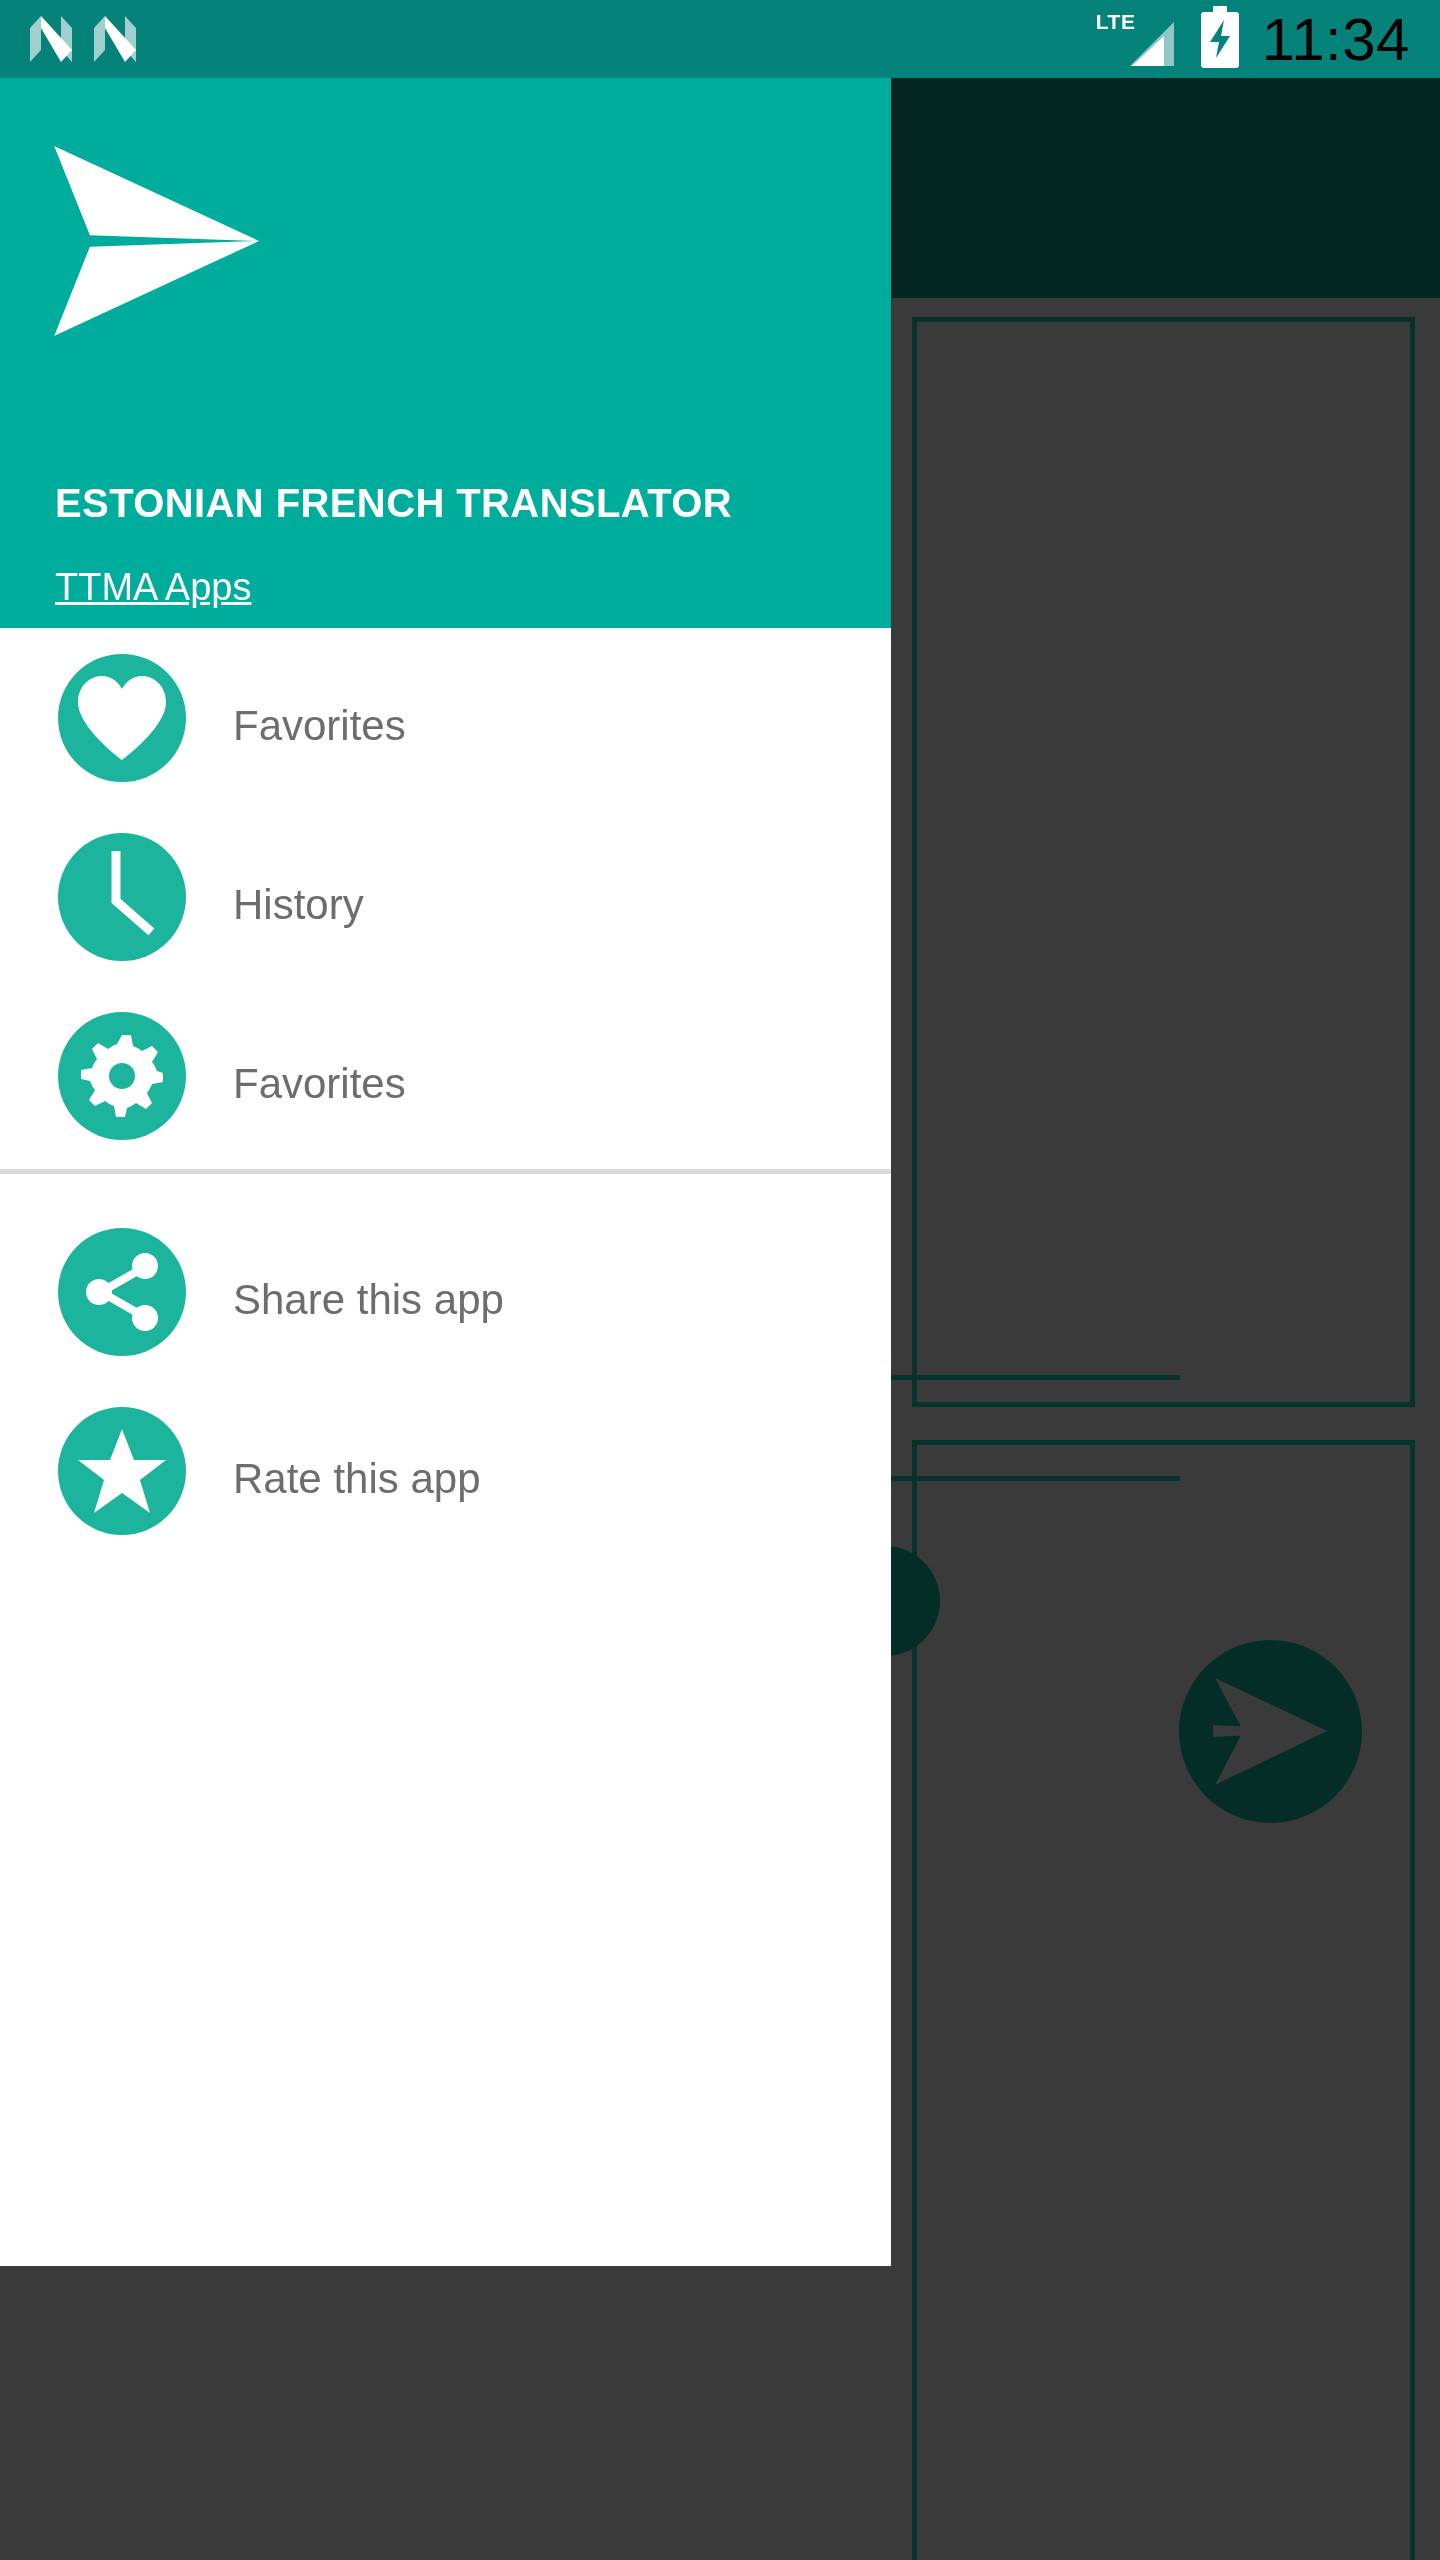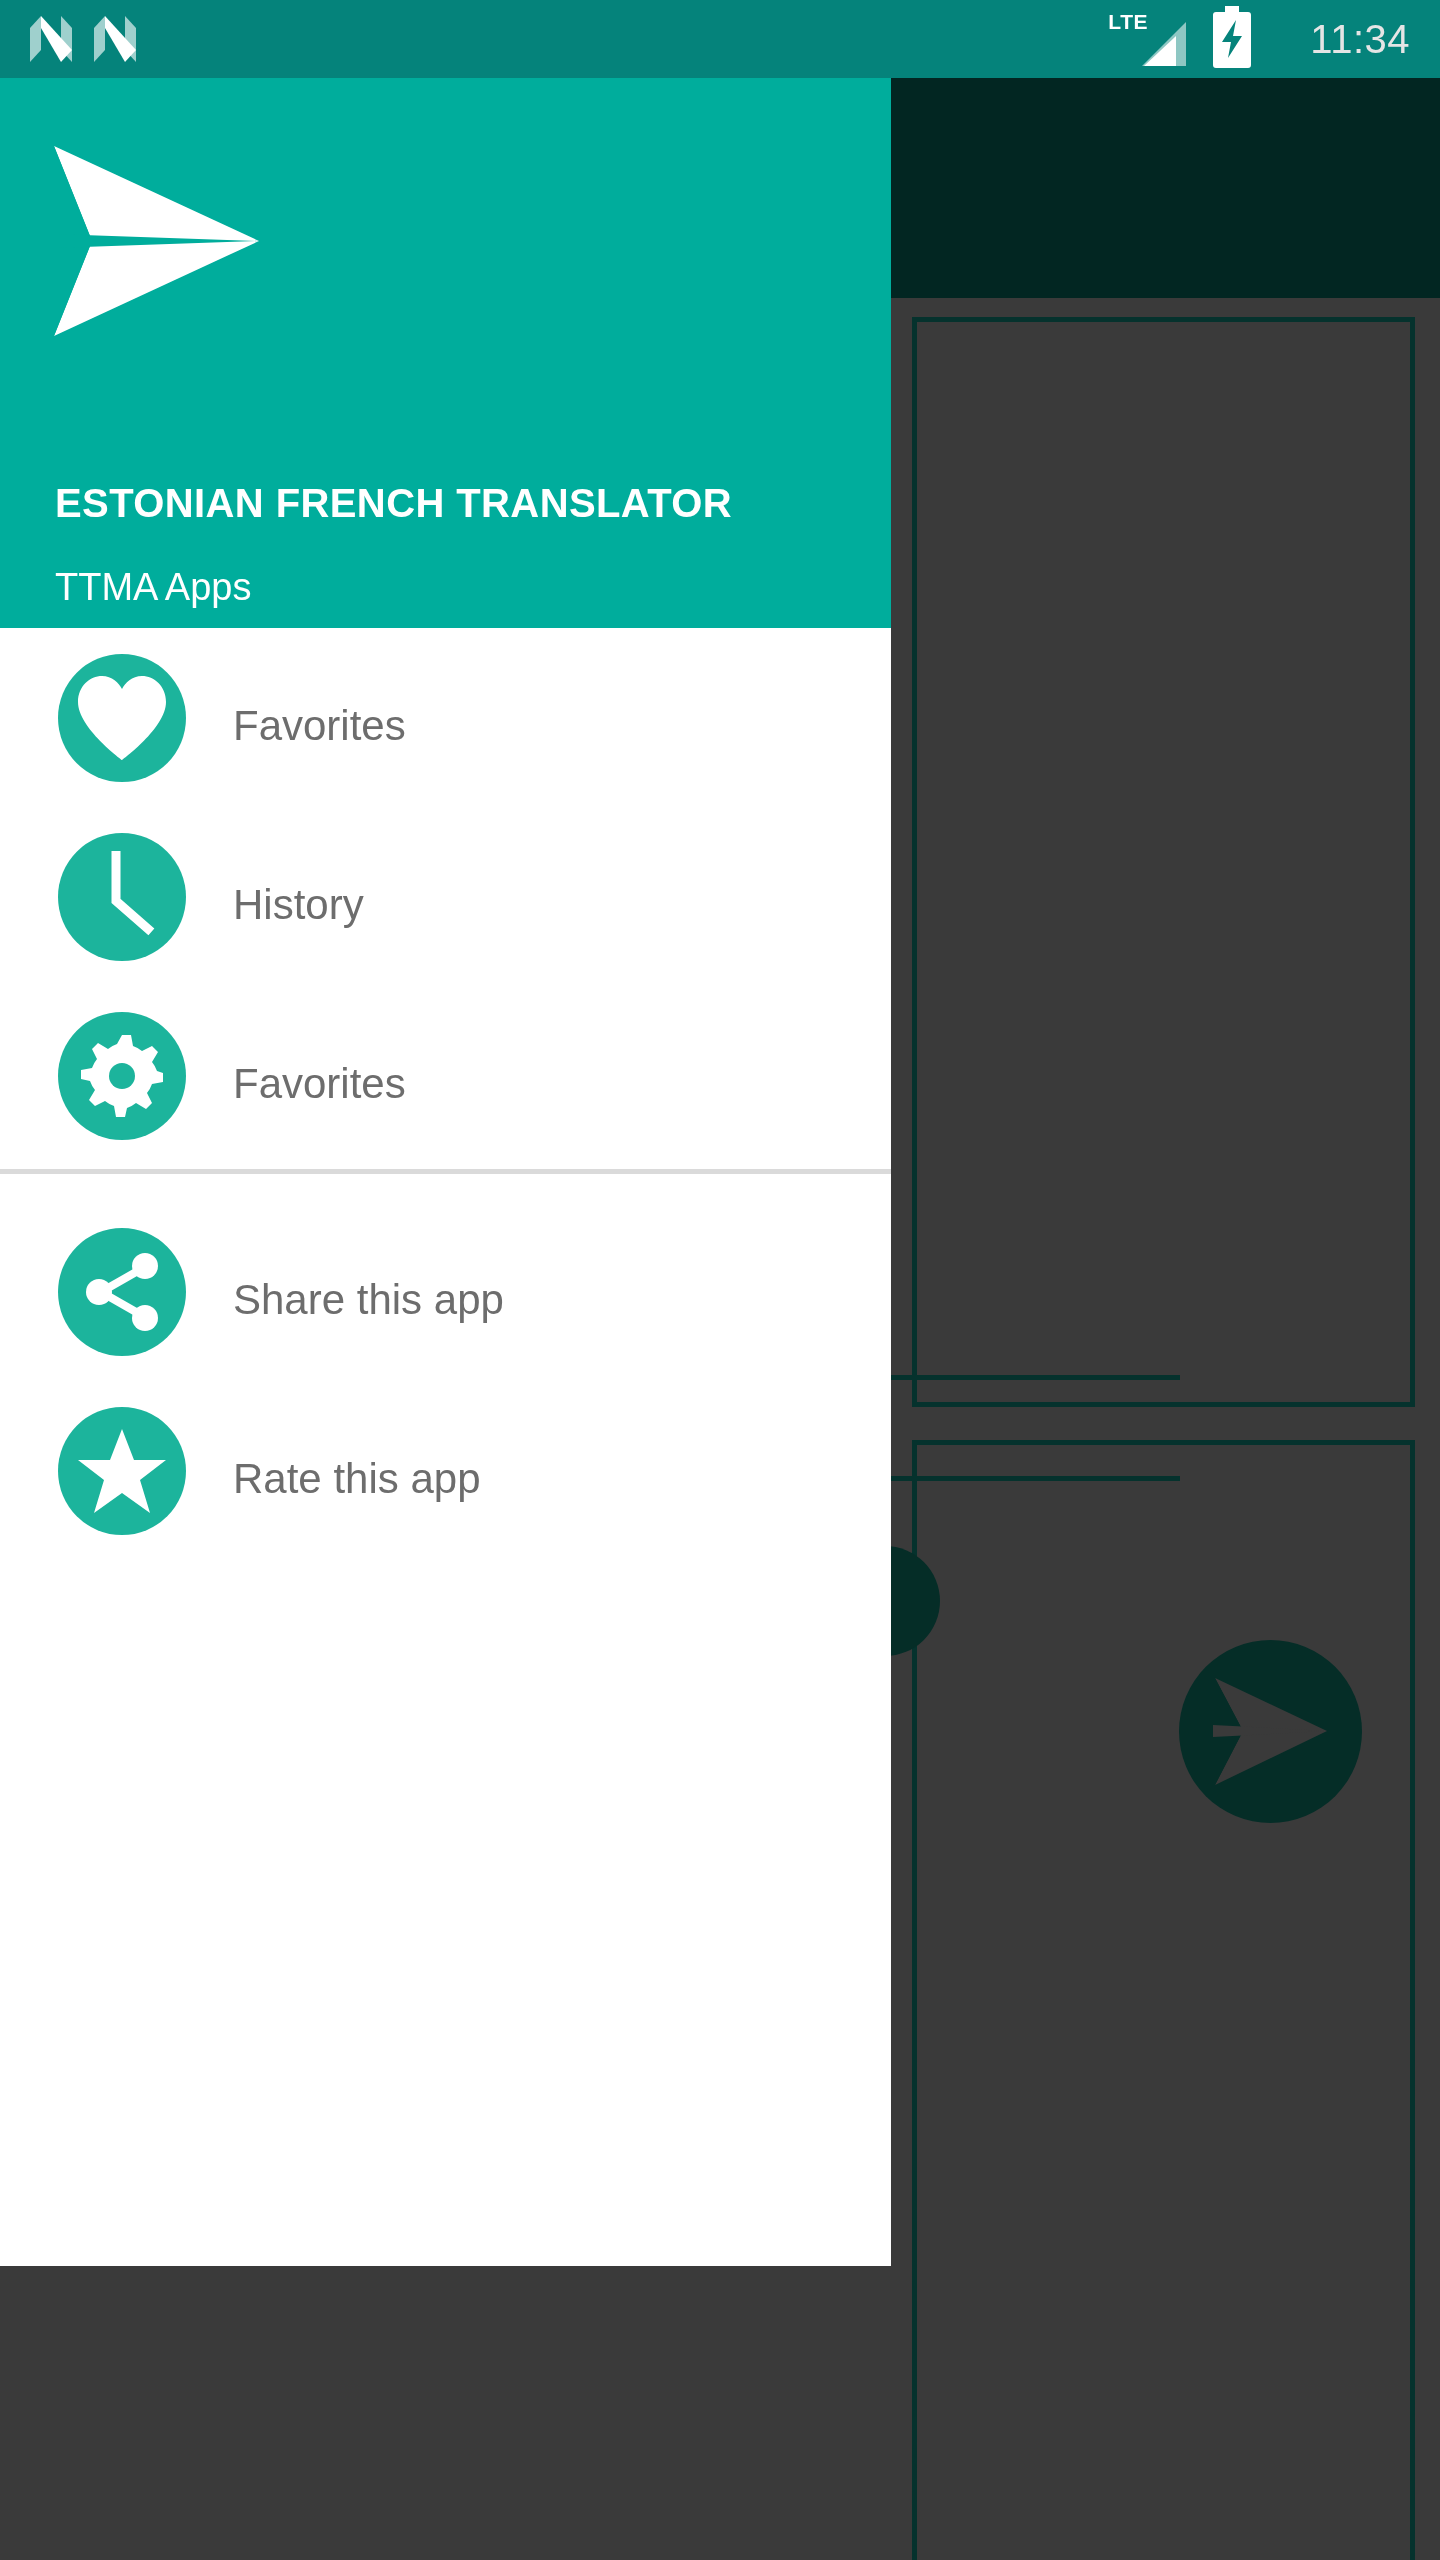--- a/index.html
+++ b/index.html
@@ -65,21 +65,21 @@
                  display:flex; align-items:center; gap:22px; }
   #status-right { position:absolute; right:30px; top:0; height:78px;
                   display:flex; align-items:center; gap:20px; }
   .n-logo { width:42px; height:46px; position:relative; }
   .n-logo svg { display:block; }
   #lte-signal { position:relative; width:82px; height:54px;margin-left:35px; }
   #lte-text {
     position:absolute; left:0; top:-2px;
     font-size:21px; font-weight:bold; color:#fff; letter-spacing:0.5px;
   }
-  #clock-text { font-size:40px; color:#e5e5e5; letter-spacing:0.5px;margin-left:36px; }
+  #clock-text { font-size:60px; color:#000000; letter-spacing:0.5px; }
 
   
   #scrim {
     position:absolute; left:0; top:78px; width:1440px; height:2482px;
     background:rgba(0,0,0,0.45); z-index:20; pointer-events:none;
   }
 
   
   #nav-drawer {
     position:absolute; left:0; top:78px; width:891px; height:2188px;
@@ -89,21 +89,21 @@
     position:relative; width:891px; height:550px;
     background:#00ad9c;
   }
   #drawer-logo { position:absolute; left:54px; top:68px; }
   #drawer-title {
     position:absolute; left:55px; top:403px;
     font-size:40px; font-weight:bold; color:#ffffff; letter-spacing:0.4px;
   }
   #drawer-subtitle {
     position:absolute; left:55px; top:488px;
-    font-size:38px; color:#ffffff;
+    font-size:38px; color:#ffffff;text-decoration:underline;
   }
 
   #drawer-menu { position:relative; width:891px; }
   .menu-item {
     position:relative; display:flex; align-items:center;
     height:179px; padding-left:58px;
   }
   .menu-icon {
     width:128px; height:128px; border-radius:50%;
     background:#1cb49c; flex:0 0 128px;

